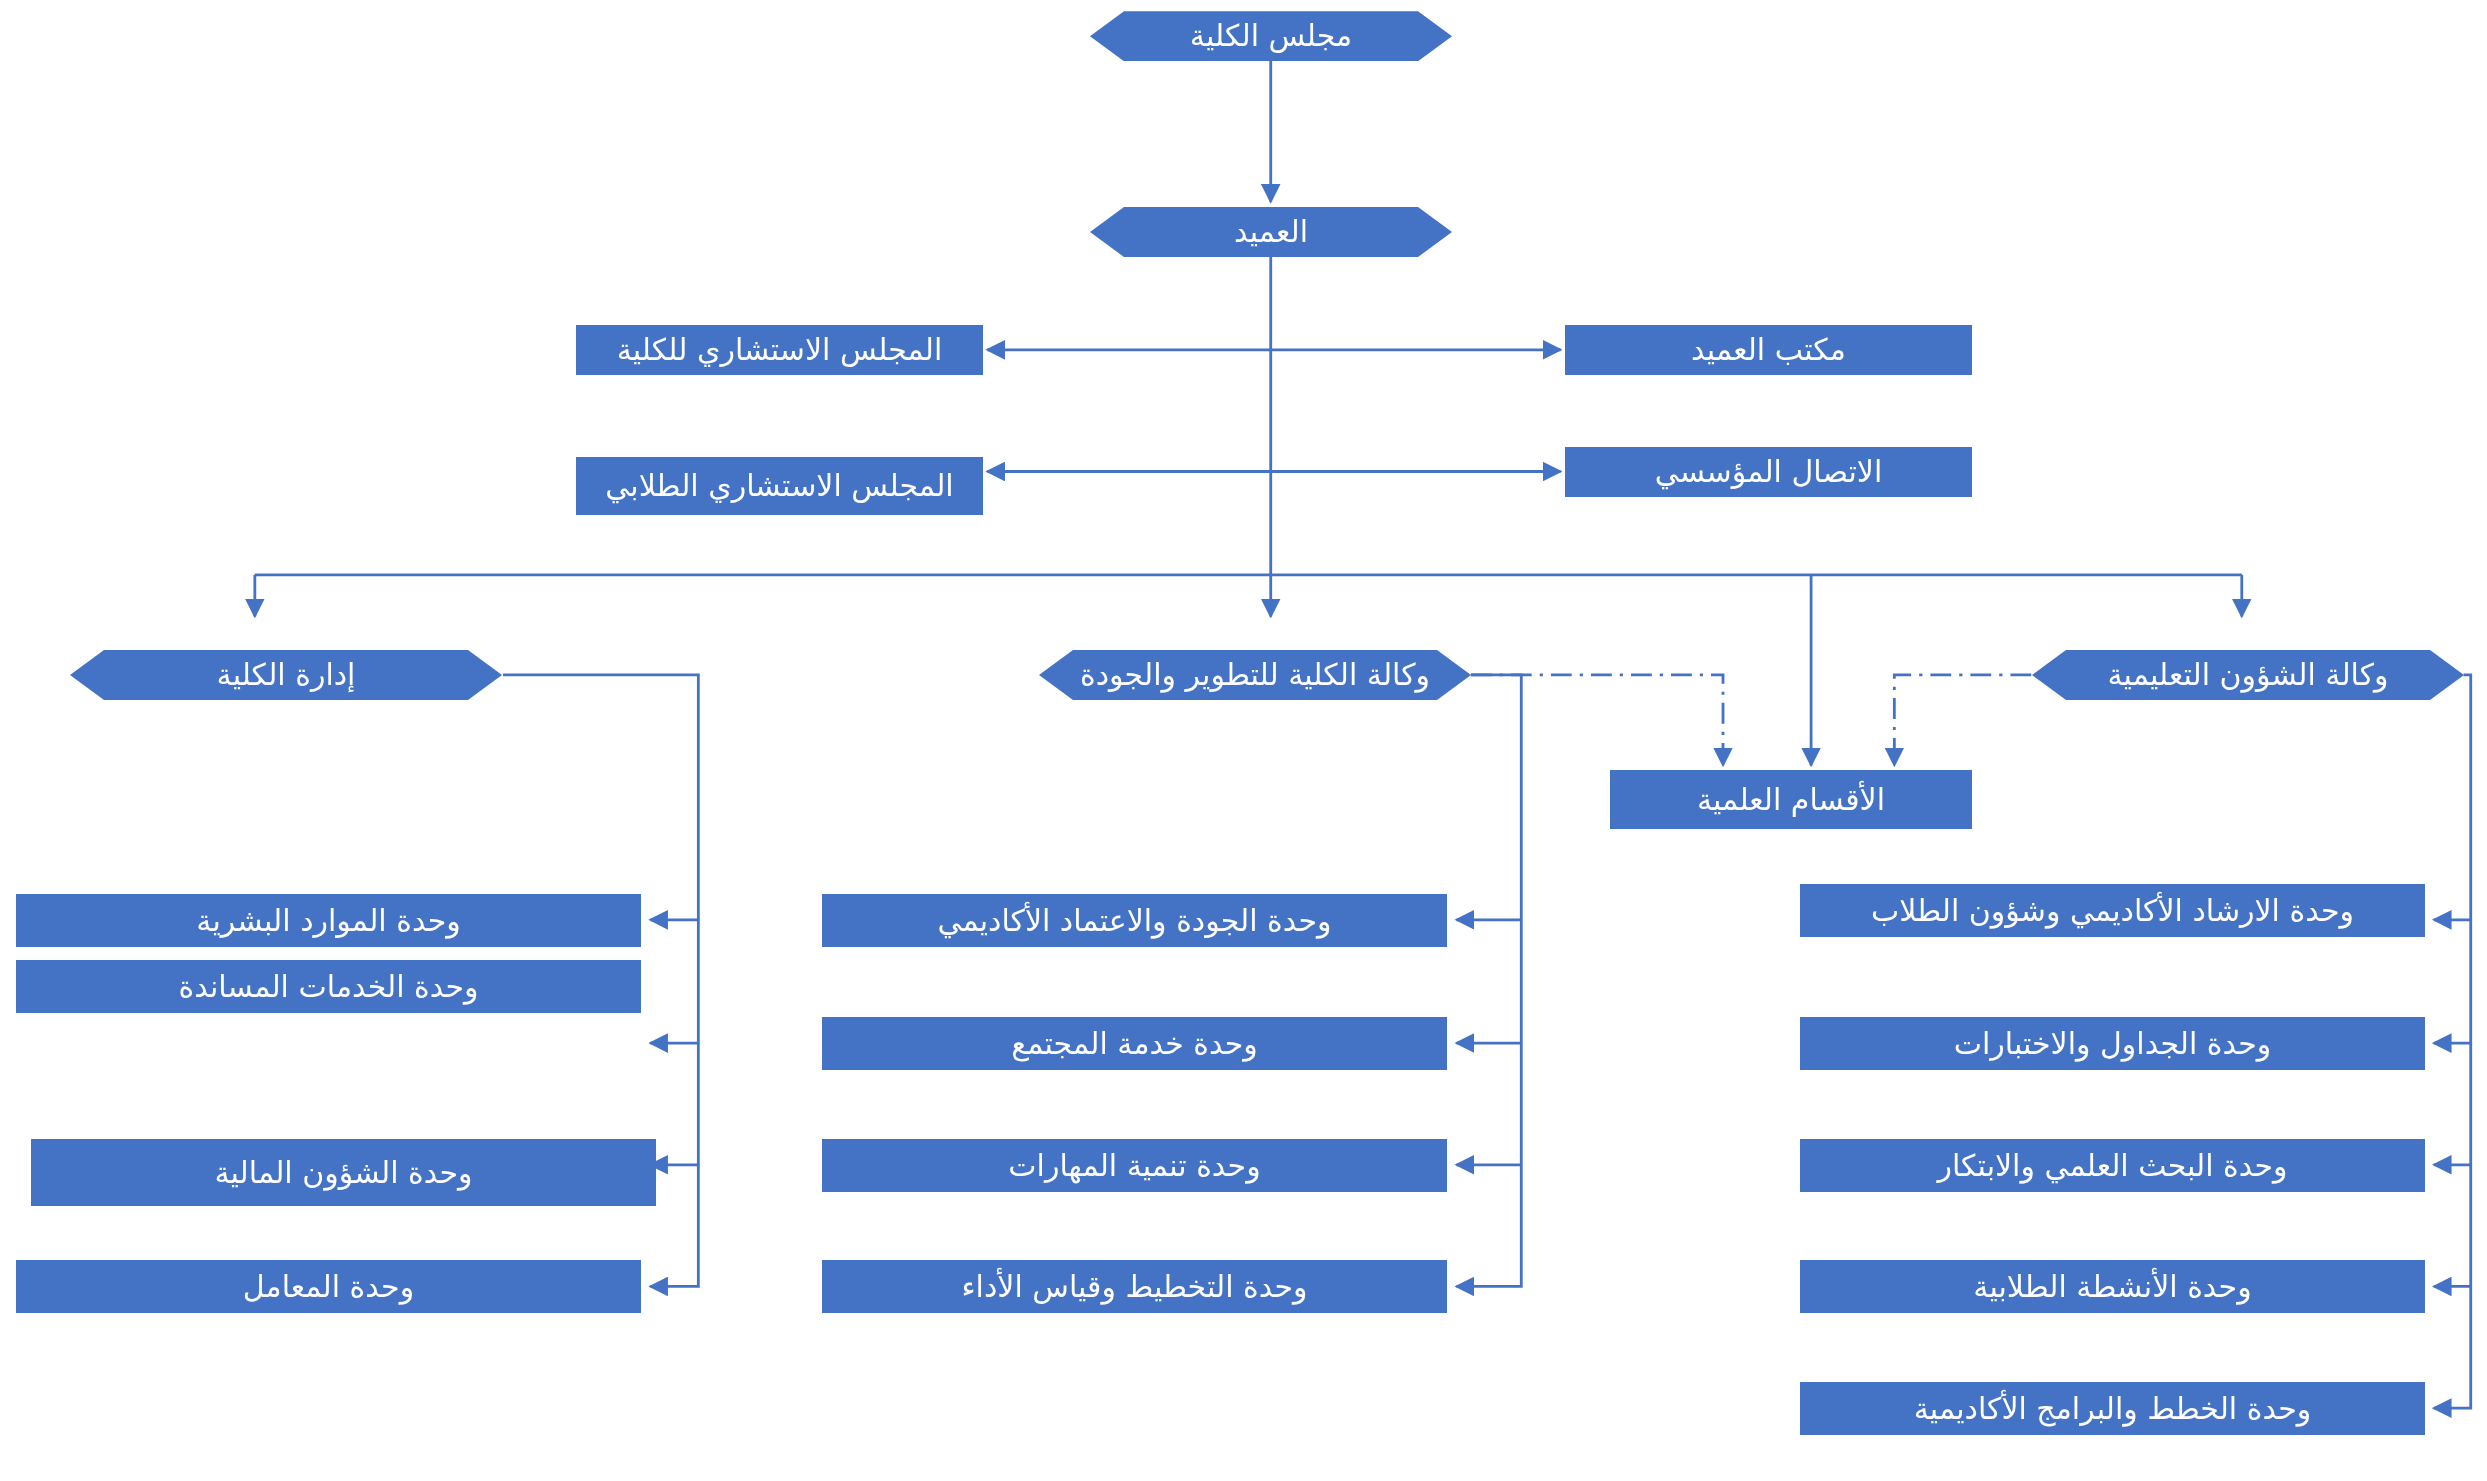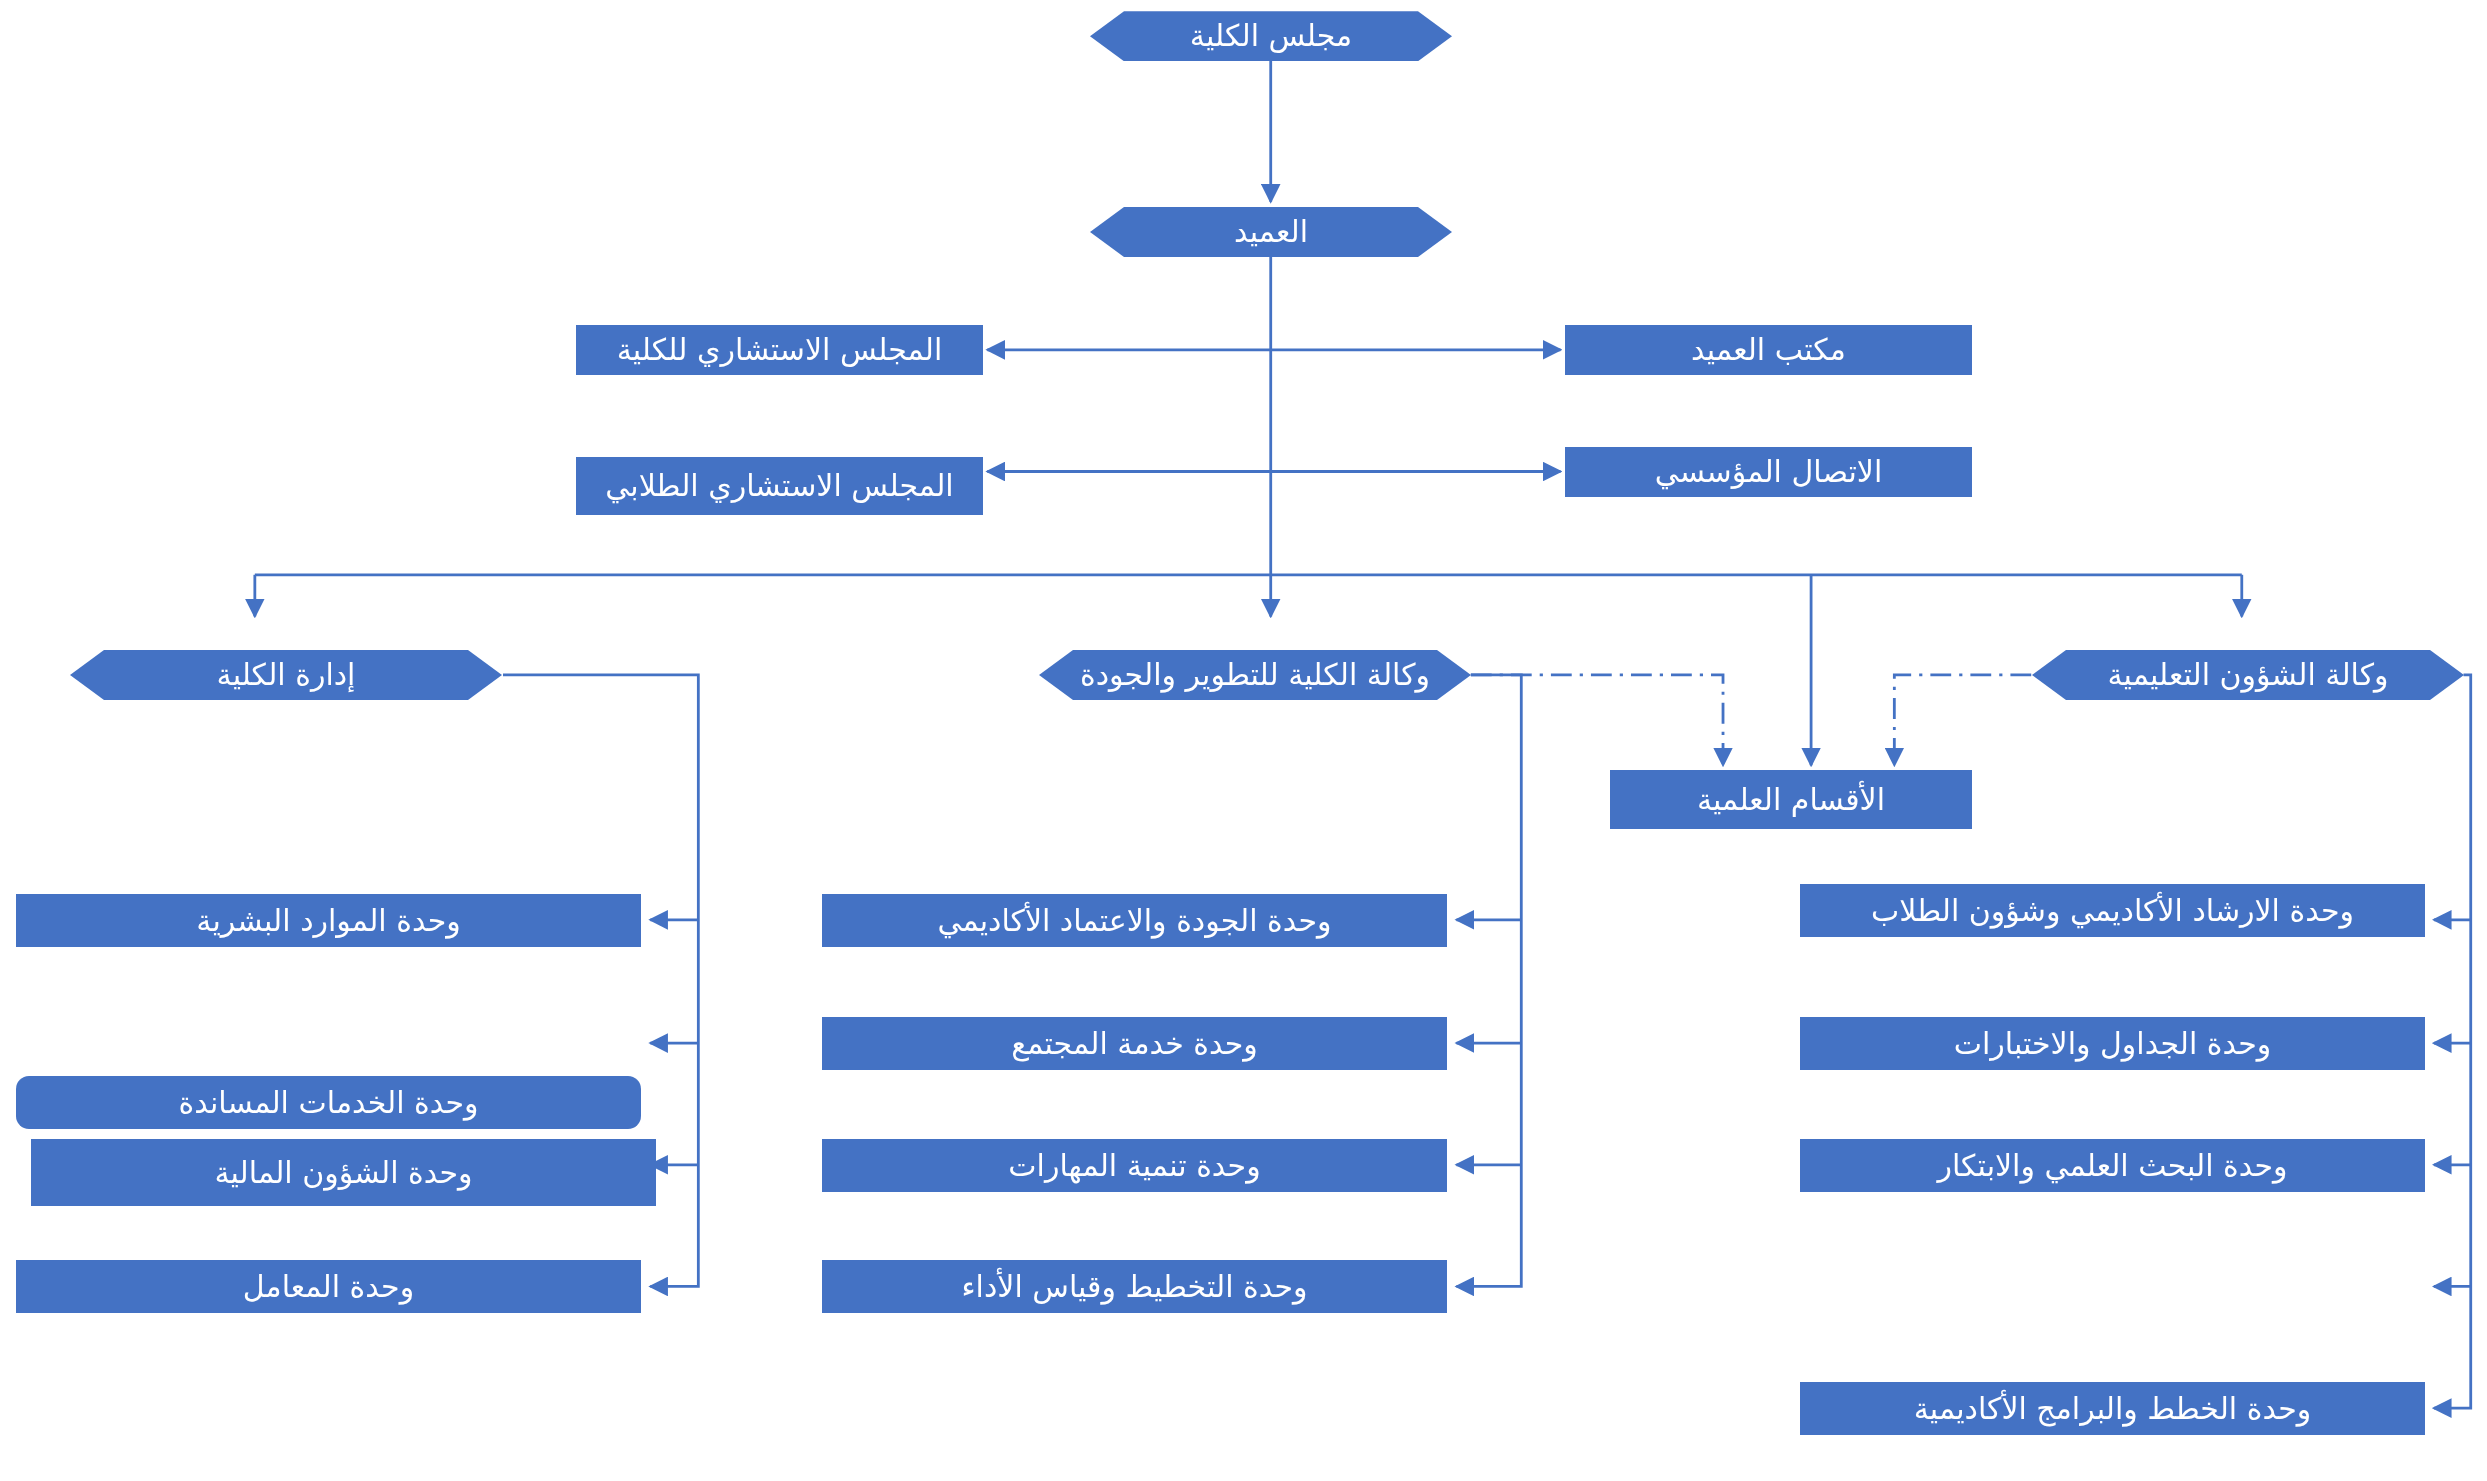--- a/index.html
+++ b/index.html
@@ -142,21 +142,21 @@
     <span class="label">وكالة الشؤون التعليمية</span>
   </div>
 
   <div class="node" style="left:1610px;top:770px;width:362px;height:59px;">
     <span class="label">الأقسام العلمية</span>
   </div>
 
   <div class="node" style="left:16px;top:894px;width:625px;height:53px;">
     <span class="label">وحدة الموارد البشرية</span>
   </div>
-  <div class="node" style="left:16px;top:1076px;width:625px;height:53px;border-radius:13px;">
+  <div class="node" style="left:16px;top:960px;width:625px;height:53px;">
     <span class="label">وحدة الخدمات المساندة</span>
   </div>
   <div class="node" style="left:31px;top:1139px;width:625px;height:67px;">
     <span class="label">وحدة الشؤون المالية</span>
   </div>
   <div class="node" style="left:16px;top:1260px;width:625px;height:53px;">
     <span class="label">وحدة المعامل</span>
   </div>
 
   <div class="node" style="left:822px;top:894px;width:625px;height:53px;">
@@ -174,18 +174,21 @@
 
   <div class="node" style="left:1800px;top:884px;width:625px;height:53px;">
     <span class="label">وحدة الارشاد الأكاديمي وشؤون الطلاب</span>
   </div>
   <div class="node" style="left:1800px;top:1017px;width:625px;height:53px;">
     <span class="label">وحدة الجداول والاختبارات</span>
   </div>
   <div class="node" style="left:1800px;top:1139px;width:625px;height:53px;">
     <span class="label">وحدة البحث العلمي والابتكار</span>
   </div>
+  <div class="node" style="left:1800px;top:1260px;width:625px;height:53px;">
+    <span class="label">وحدة الأنشطة الطلابية</span>
+  </div>
   <div class="node" style="left:1800px;top:1382px;width:625px;height:53px;">
     <span class="label">وحدة الخطط والبرامج الأكاديمية</span>
   </div>
 
 </div>
 
 
 </body></html>

